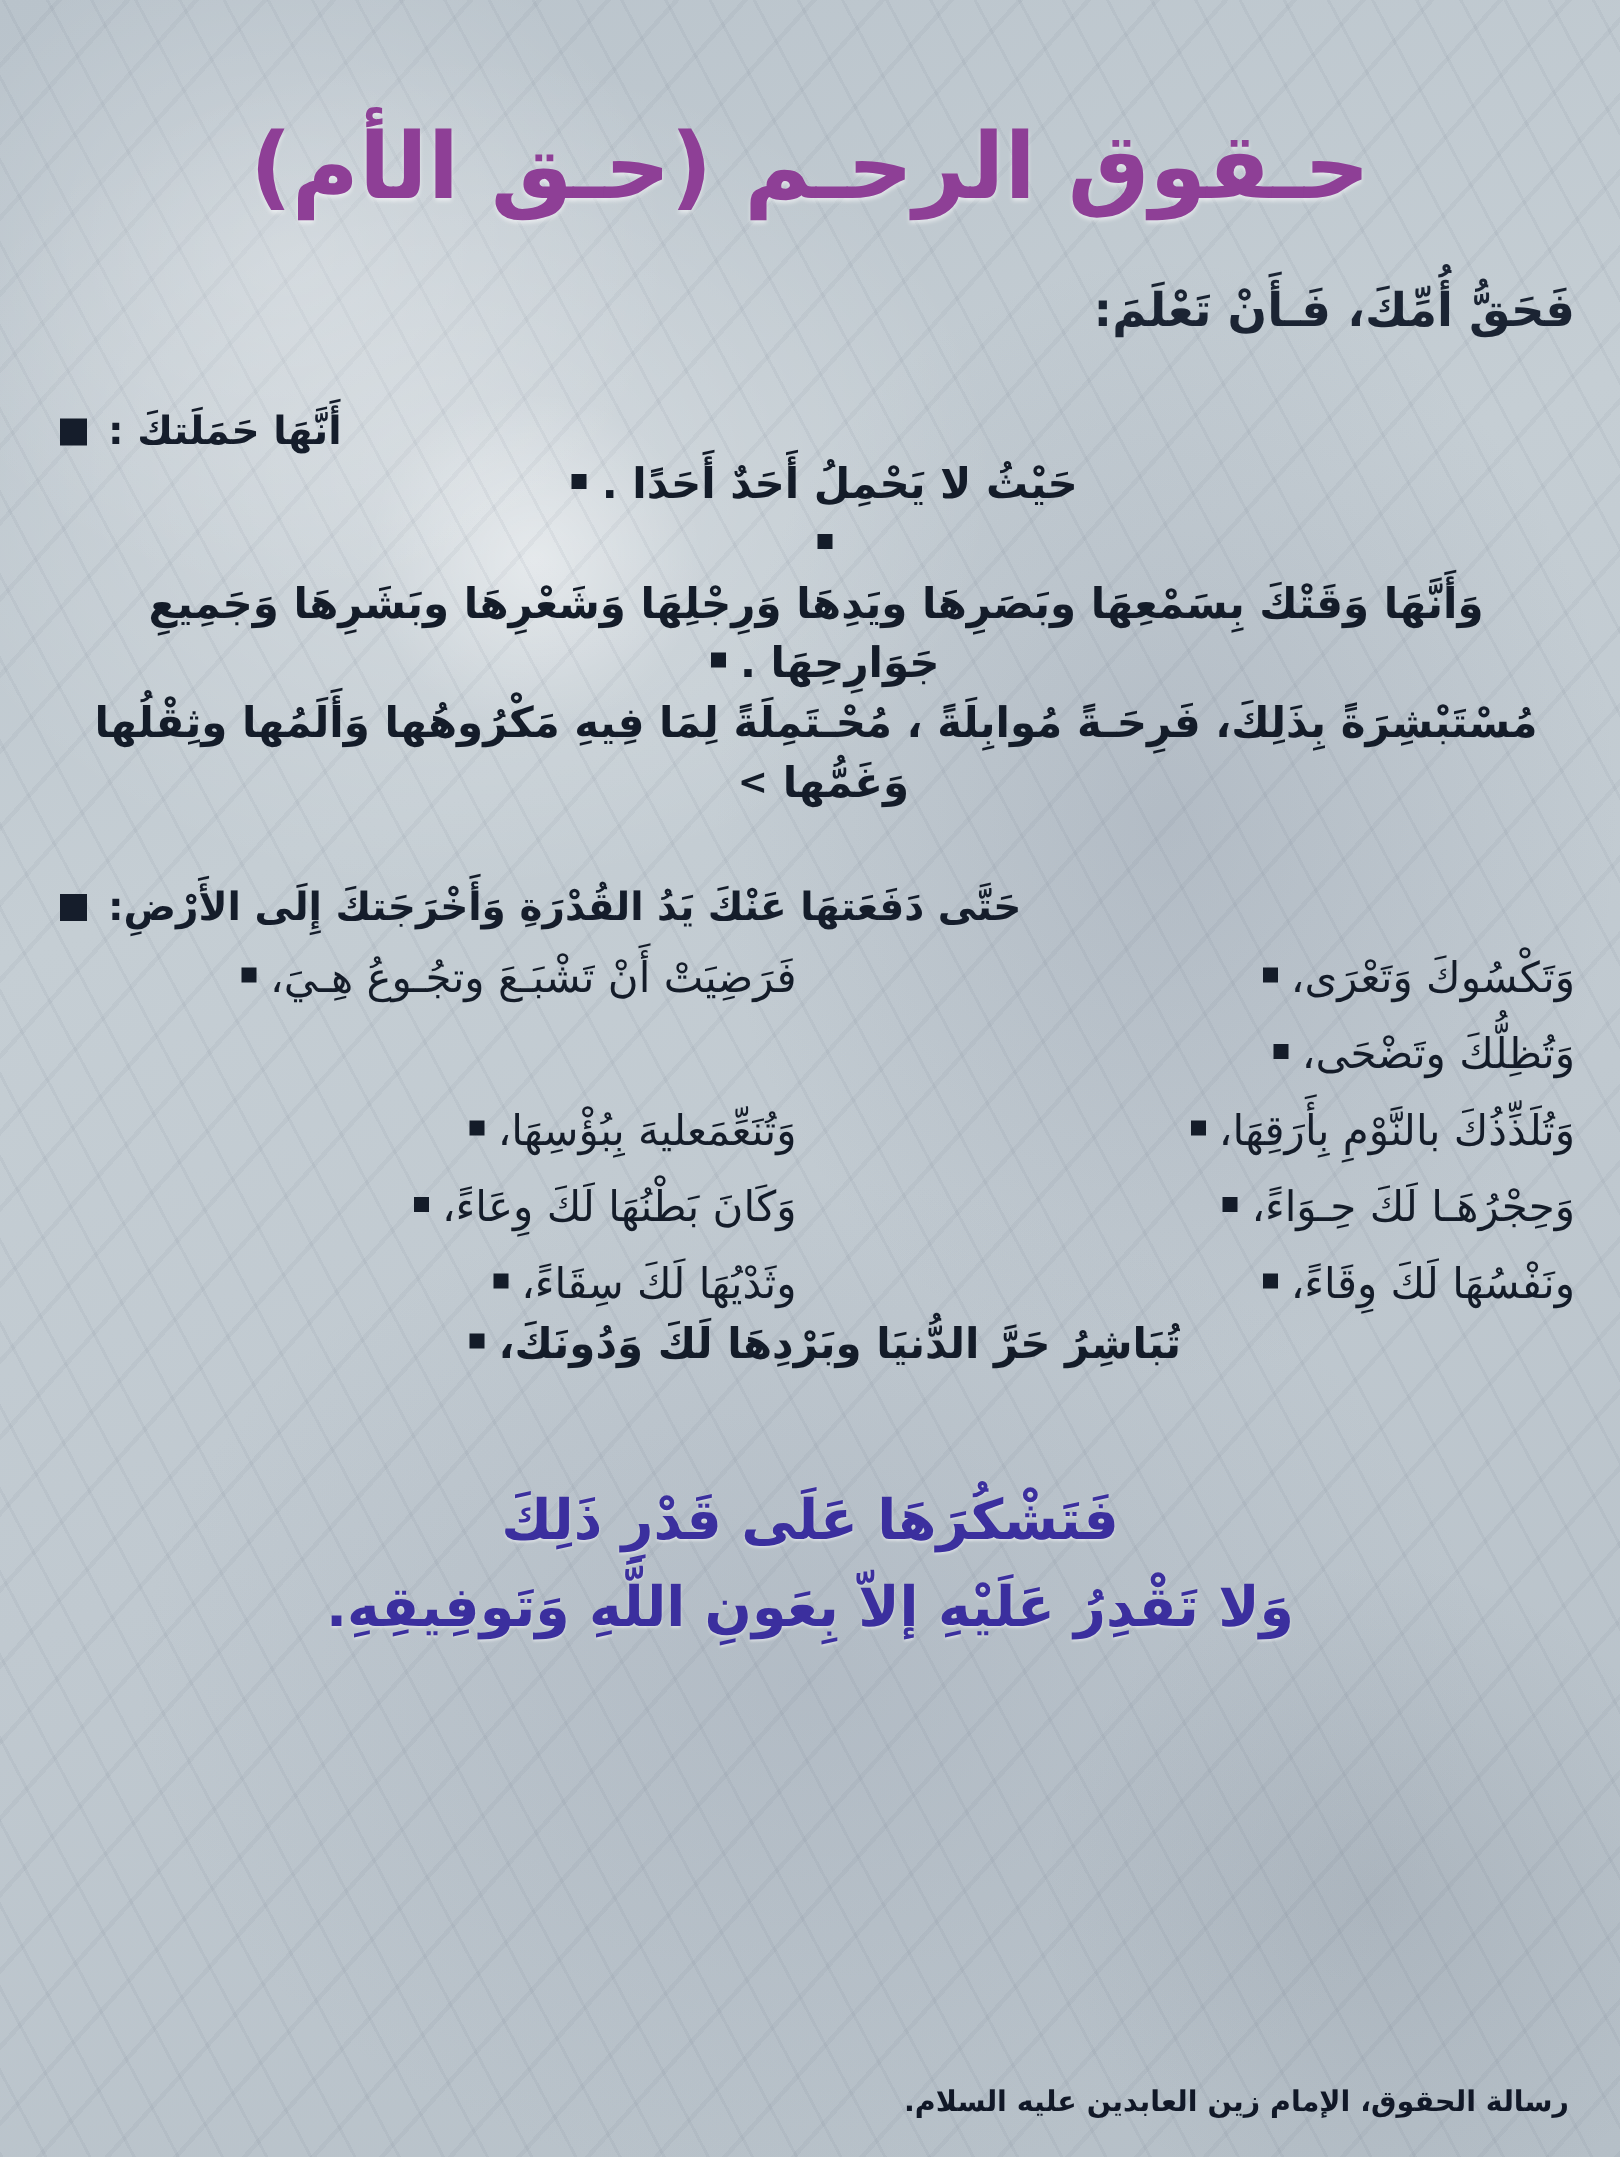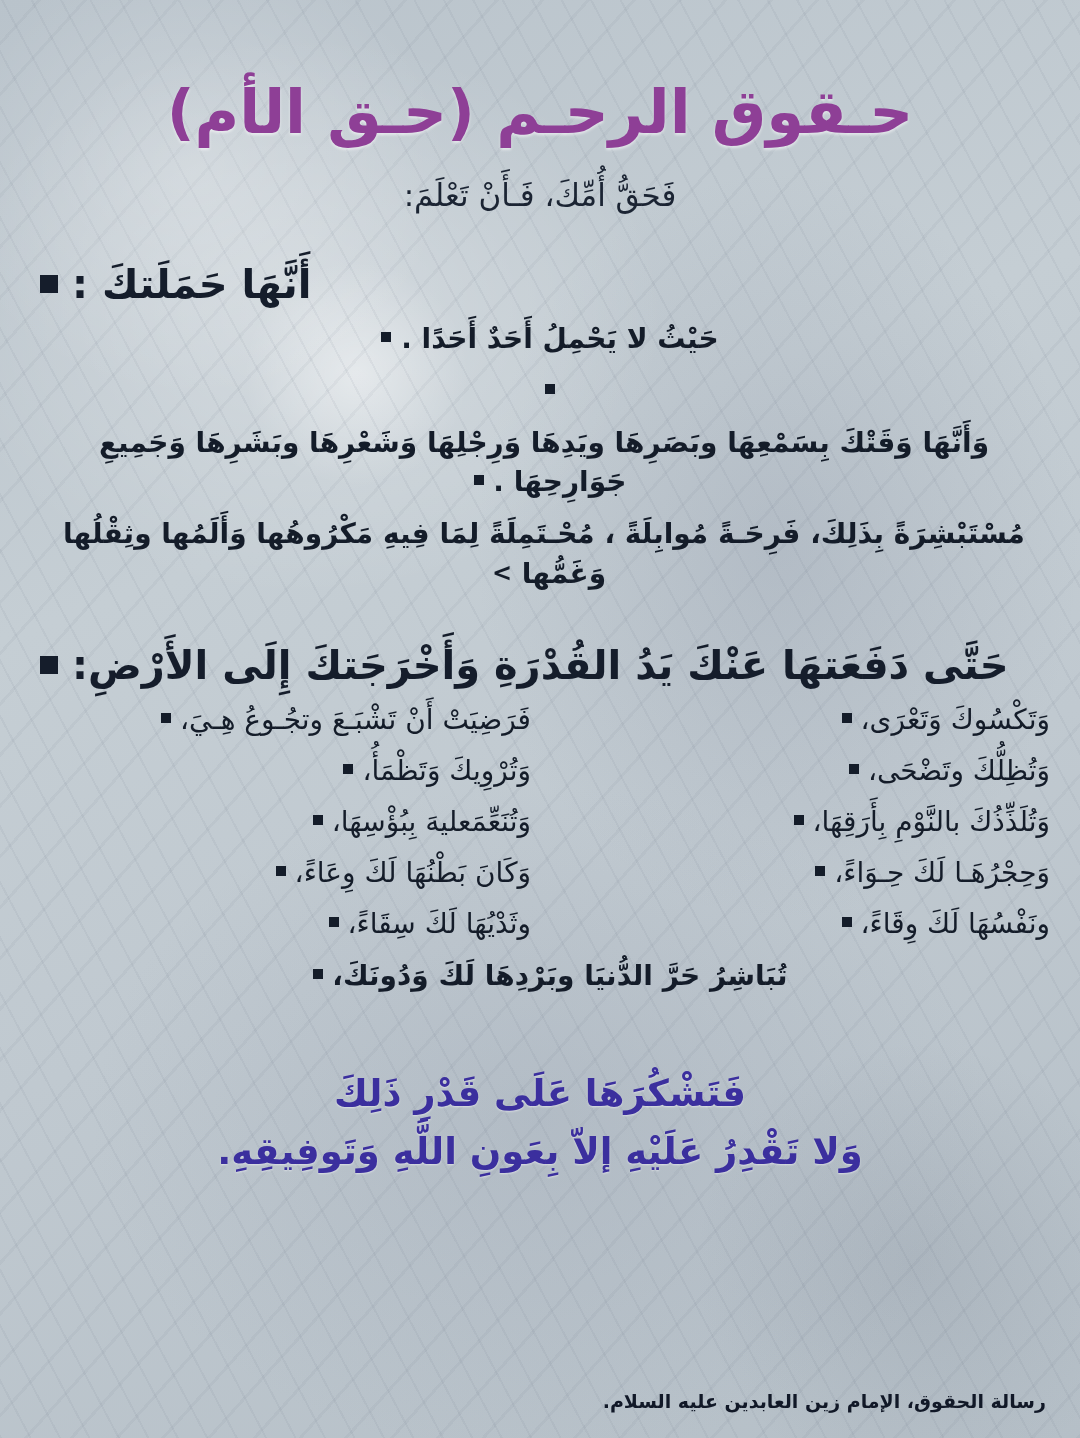--- a/index.html
+++ b/index.html
@@ -59,55 +59,53 @@
     color: #8e3f96;
     font-size: 61px;
     font-weight: bold;
     letter-spacing: 1px;
     padding-top: 78px;
     line-height: 1.1;
     text-shadow: 0 2px 3px rgba(255,255,255,0.55);
   }
 
   .lead {
-    text-align: center;
     color: #1b2433;
     font-size: 31px;
-    font-weight: normal;
-    margin-top: 32px;
+    font-weight: bold;
+    margin-top: 44px;
   }
 
   .section {
     margin-top: 48px;
   }
 
   .section-head {
     display: flex;
     align-items: center;
     justify-content: flex-end;
     gap: 14px;
     color: #151d2b;
-    font-size: 40px;
+    font-size: 26px;
     font-weight: bold;
     padding-left: 10px;
   }
   .bullet-sq {
     display: inline-block;
     width: 18px;
     height: 18px;
     background: #151d2b;
     flex: 0 0 auto;
   }
 
   .line {
     color: #141c29;
     font-size: 28px;
     font-weight: bold;
     text-align: right;
-    margin-top: 12px;
     line-height: 1.42;
     padding-left: 8px;
   }
   .line.center { text-align: center; }
 
   .mini-sq {
     display: inline-block;
     width: 10px;
     height: 10px;
     background: #141c29;
@@ -207,24 +205,20 @@
           <span>فَرَضِيَتْ أَنْ تَشْبَـعَ وتجُـوعُ هِـيَ،</span>
           <span class="mini-sq"></span>
         </div>
         <div class="cell left-align">
           <span>وَتَكْسُوكَ وَتَعْرَى،</span>
           <span class="mini-sq"></span>
         </div>
       </div>
 
       <div class="two-col">
-        <div class="cell">
-          <span>وَتُرْوِيكَ وَتَظْمَأُ،</span>
-          <span class="mini-sq"></span>
-        </div>
         <div class="cell left-align">
           <span>وَتُظِلُّكَ وتَضْحَى،</span>
           <span class="mini-sq"></span>
         </div>
       </div>
 
       <div class="two-col">
         <div class="cell">
           <span>وَتُنَعِّمَعليهَ بِبُؤْسِهَا،</span>
           <span class="mini-sq"></span>

